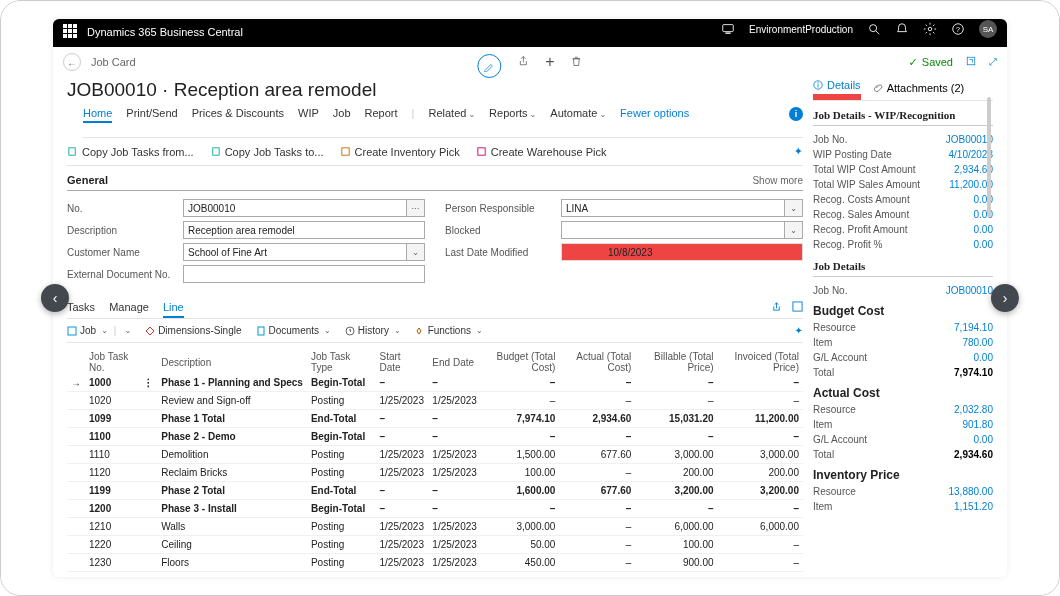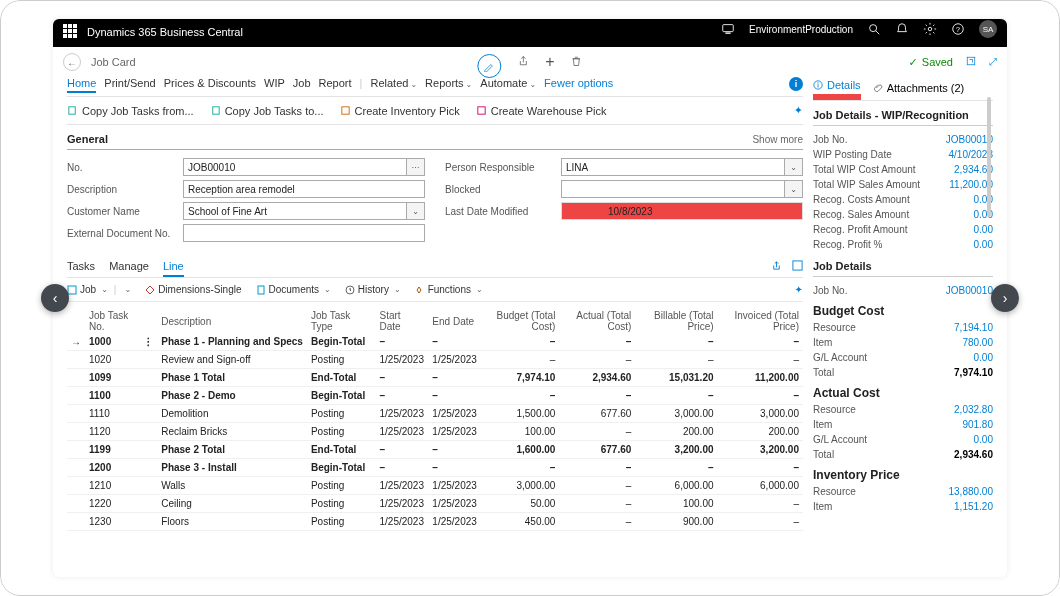--- a/index.html
+++ b/index.html
@@ -18,21 +18,21 @@
 .breadcrumb { color: #666; }
 .subhead-center { position: absolute; left: 50%; transform: translateX(-50%); display: flex; gap: 16px; align-items: center; }
 .circ { width: 24px; height: 24px; border-radius: 50%; border: 1px solid #007fd4; display: flex; align-items: center; justify-content: center; color: #007fd4; position: relative; top: 4px; }
 .circ svg, .subhead-center svg { width: 12px; height: 12px; }
 .subhead-right { margin-left: auto; display: flex; align-items: center; gap: 12px; color: #555; }
 .saved { color: #0a8a0a; display: flex; align-items: center; gap: 4px; }
 .main { padding: 0 14px 10px 14px; display: flex; gap: 10px; }
 .leftpane { flex: 1; }
 .rightpane { width: 180px; padding-top: 2px; }
 .title { font-size: 19px; font-weight: 400; color: #222; margin: 2px 0 6px; }
-.tabs1 { display: flex; gap: 8px; font-size: 11px; border-bottom: 1px solid #e3e3e3; padding-bottom: 3px; position: relative; }
+.tabs1 { display: flex; gap: 14px; font-size: 11px; border-bottom: 1px solid #e3e3e3; padding-bottom: 14px; position: relative; margin-left: 16px; }
 .tabs1 .tab { color: #333; padding-bottom: 2px; }
 .tabs1 .tab.active { border-bottom: 2px solid #007fd4; color: #007fd4; }
 .tabs1 .more { color: #007fd4; }
 .info-i { position: absolute; right: 0; top: 0; width: 14px; height: 14px; background: #007fd4; color: #fff; border-radius: 50%; font: 600 9px/14px sans-serif; text-align: center; }
 .toolbar { display: flex; gap: 16px; padding: 7px 0; border-bottom: 1px solid #e3e3e3; color: #333; }
 .toolbar span { display: flex; align-items: center; gap: 4px; }
 .toolbar svg { width: 11px; height: 11px; }
 .ghost-icon { margin-left: auto; color: #007fd4; }
 .section-head { display: flex; align-items: center; justify-content: space-between; font-weight: 600; padding: 8px 0 4px; border-bottom: 1px solid #aaa; color: #222; }
 .show-more { font-weight: 400; font-size: 10px; color: #666; }
@@ -58,21 +58,21 @@
 .tbl td { padding: 3px 4px; border-bottom: 1px solid #f0f0f0; color: #222; white-space: nowrap; }
 .tbl tr.bold td { font-weight: 600; }
 .link { color: #007fd4; }
 .dash { color: #888; }
 .tblwrap { max-height: 240px; overflow-y: auto; position: relative; }
 .row-arrow { color: #666; width: 10px; text-align: center; }
 .row-menu { color: #888; width: 12px; text-align: center; }
 .rtabs { display: flex; gap: 12px; border-bottom: 1px solid #e3e3e3; }
 .rtabs .rt { display: flex; align-items: center; gap: 4px; padding-bottom: 3px; }
 .rtabs .rt.active { border-bottom: 6px solid #ef4444; color: #007fd4; }
-.rhead { font-weight: 600; margin: 8px 0 6px; color: #222; border-bottom: 1px solid #ccc; padding-bottom: 4px; }
+.rhead { font-weight: 600; margin: 8px 0 6px; color: #222; border-bottom: 1px solid #ccc; padding-bottom: 4px; font-family: Liberation Serif, serif; }
 .kv { display: flex; justify-content: space-between; font-size: 10px; padding: 2px 0; }
 .kv .k { color: #555; }
 .kv .v { color: #007fd4; }
 .kv .v.bold { color: #000; font-weight: 700; }
 .subhead2 { font-weight: 600; font-size: 12px; margin: 6px 0 2px; color: #222; }
 .nav-dot { position: absolute; width: 28px; height: 28px; border-radius: 50%; background: #43484f; color: #fff; display: flex; align-items: center; justify-content: center; top: 50%; margin-top: -14px; font-size: 14px; box-shadow: 0 2px 6px rgba(0,0,0,.3); }
 .nav-left { left: 40px; }
 .nav-right { right: 40px; }
 .scrolldot { position: absolute; right: 2px; width: 4px; background: #ccc; border-radius: 2px; }
 </style>
@@ -155,20 +155,21 @@
               <rect x="3" y="3" width="10" height="10" fill="none" stroke="#007fd4"></rect>
               <path d="M6 6h4v4" fill="none" stroke="#007fd4"></path>
             </svg></span>
     <span style="color:#007fd4;font-size:10px">⤢</span>
   </div>
 </div>
 
 <div class="main">
 <div class="leftpane">
 
+<div class="title">JOB00010 · Reception area remodel</div>
 
 <div class="tabs1">
   <span class="tab active">Home</span>
   <span class="tab">Print/Send</span>
   <span class="tab">Prices &amp; Discounts</span>
   <span class="tab">WIP</span>
   <span class="tab">Job</span>
   <span class="tab">Report</span>
   <span style="color:#ccc">|</span>
   <span class="tab"><span>Related</span><span class="chev">⌄</span></span>

